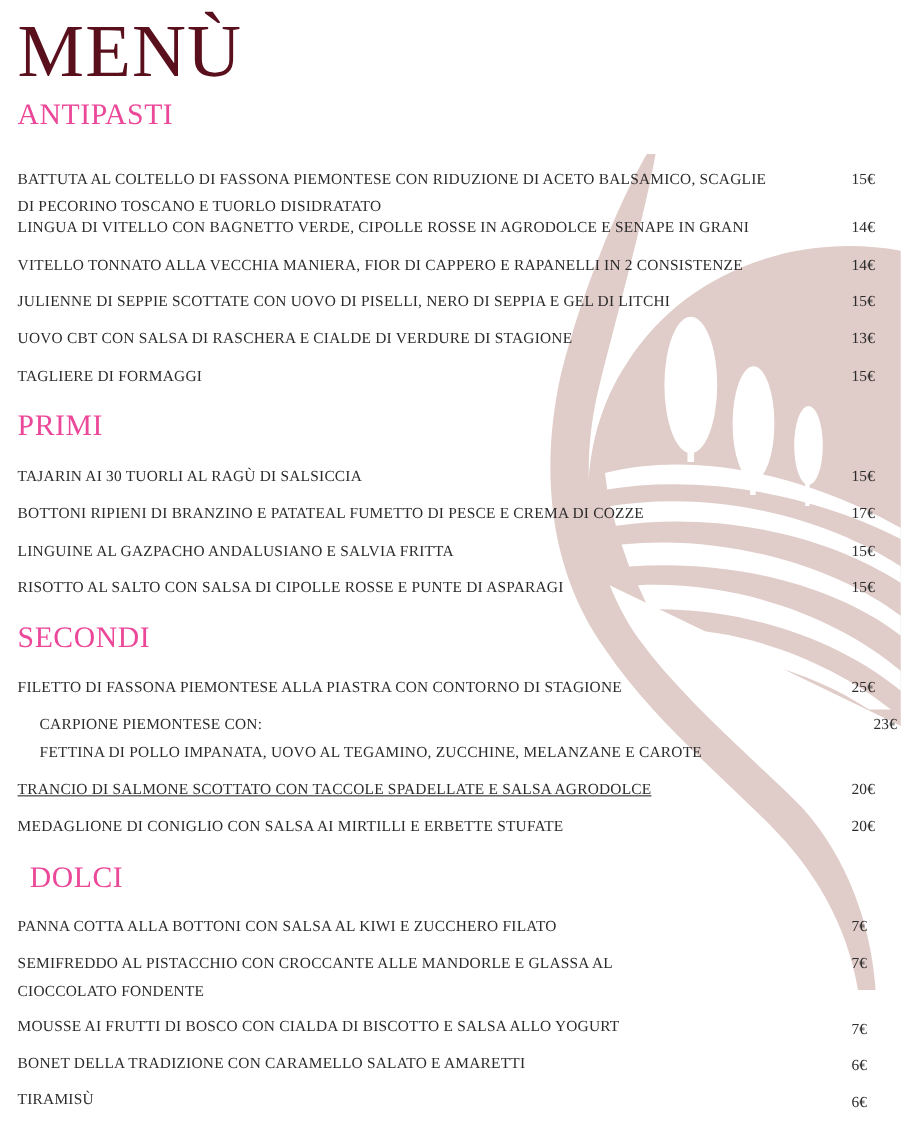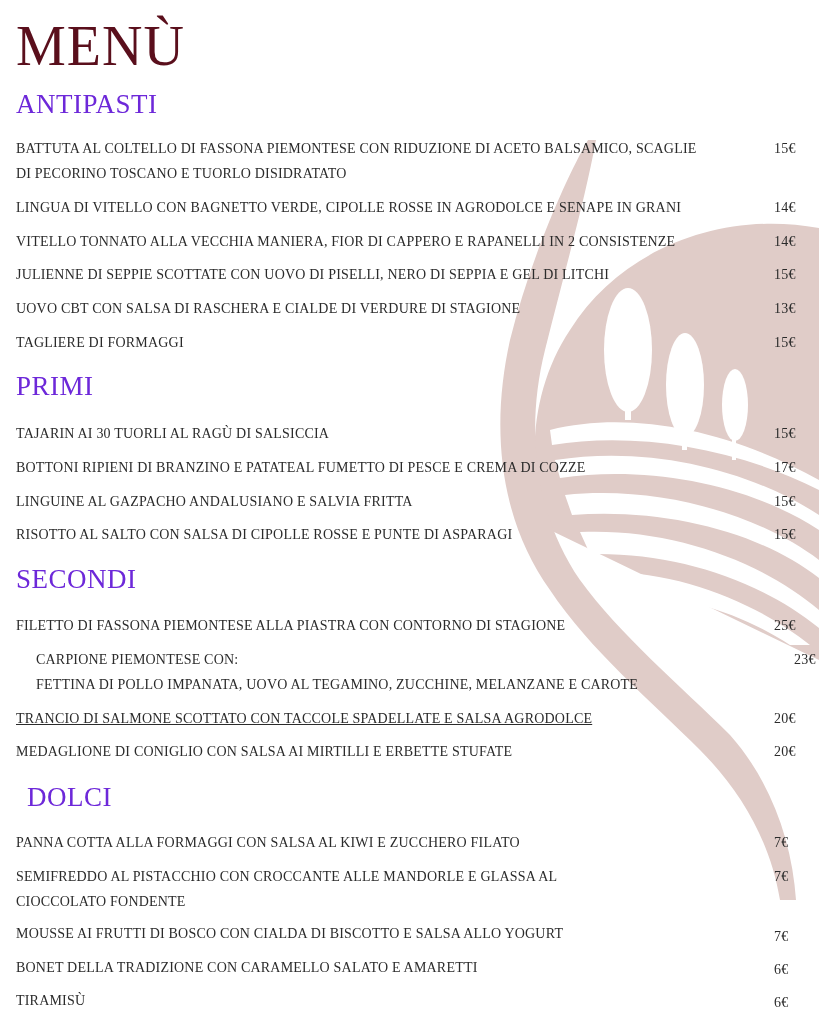--- a/index.html
+++ b/index.html
@@ -24,33 +24,33 @@
       z-index: 0;
     }
     .page {
       position: relative;
       z-index: 1;
     }
     .title {
       position: absolute;
       left: 16px;
       top: 14px;
-      font-size: 56px;
+      font-size: 68px;
       line-height: 64px;
       color: #5a0f1c;
       letter-spacing: 1px;
       margin: 0;
       font-weight: normal;
     }
     .section-title {
       position: absolute;
       left: 16px;
       font-size: 27px;
       line-height: 32px;
-      color: #6d28d9;
+      color: #ec4899;
       margin: 0;
       font-weight: normal;
       letter-spacing: 0.5px;
     }
     .item {
       position: absolute;
       left: 16px;
       width: 787px;
       font-size: 14px;
       line-height: 25px;
@@ -92,21 +92,21 @@
     <path d="M95 355 C 190 345, 290 375, 349 420 L 349 438 C 290 392, 195 368, 102 375 Z"></path>
     <path d="M110 392 C 200 388, 290 420, 349 470 L 349 488 C 290 440, 205 412, 120 414 Z"></path>
     <path d="M130 432 C 210 430, 290 465, 340 505 L 320 505 C 275 475, 210 452, 142 454 Z"></path>
   </g>
 </svg>
 
 <div class="page">
   <h1 class="title">MENÙ</h1>
 
   <h2 class="section-title" style="top:88px;">ANTIPASTI</h2>
-  <div class="item" style="top:136px;">
+  <div class="item" style="top:151px;">
     <span class="name">BATTUTA AL COLTELLO DI FASSONA PIEMONTESE CON RIDUZIONE DI ACETO BALSAMICO, SCAGLIE
 DI PECORINO TOSCANO E TUORLO DISIDRATATO</span>
     <span class="price">15€</span>
   </div>
   <div class="item" style="top:195px;">
     <span class="name">LINGUA DI VITELLO CON BAGNETTO VERDE, CIPOLLE ROSSE IN AGRODOLCE E SENAPE IN GRANI</span>
     <span class="price">14€</span>
   </div>
   <div class="item" style="top:229px;">
     <span class="name">VITELLO TONNATO ALLA VECCHIA MANIERA, FIOR DI CAPPERO E RAPANELLI IN 2 CONSISTENZE</span>
@@ -157,21 +157,21 @@
     <span class="name">TRANCIO DI SALMONE SCOTTATO CON TACCOLE SPADELLATE E SALSA AGRODOLCE</span>
     <span class="price">20€</span>
   </div>
   <div class="item" style="top:739px;">
     <span class="name">MEDAGLIONE DI CONIGLIO CON SALSA AI MIRTILLI E ERBETTE STUFATE</span>
     <span class="price">20€</span>
   </div>
 
   <h2 class="section-title" style="top:781px;margin-left:11px;">DOLCI</h2>
   <div class="item" style="top:830px;">
-    <span class="name">PANNA COTTA ALLA FORMAGGI CON SALSA AL KIWI E ZUCCHERO FILATO</span>
+    <span class="name">PANNA COTTA ALLA BOTTONI CON SALSA AL KIWI E ZUCCHERO FILATO</span>
     <span class="price">7€</span>
   </div>
   <div class="item" style="top:864px;">
     <span class="name">SEMIFREDDO AL PISTACCHIO CON CROCCANTE ALLE MANDORLE E GLASSA AL
 CIOCCOLATO FONDENTE</span>
     <span class="price">7€</span>
   </div>
   <div class="item" style="top:921px;">
     <span class="name">MOUSSE AI FRUTTI DI BOSCO CON CIALDA DI BISCOTTO E SALSA ALLO YOGURT</span>
     <span class="price" style="top:3px;">7€</span>

